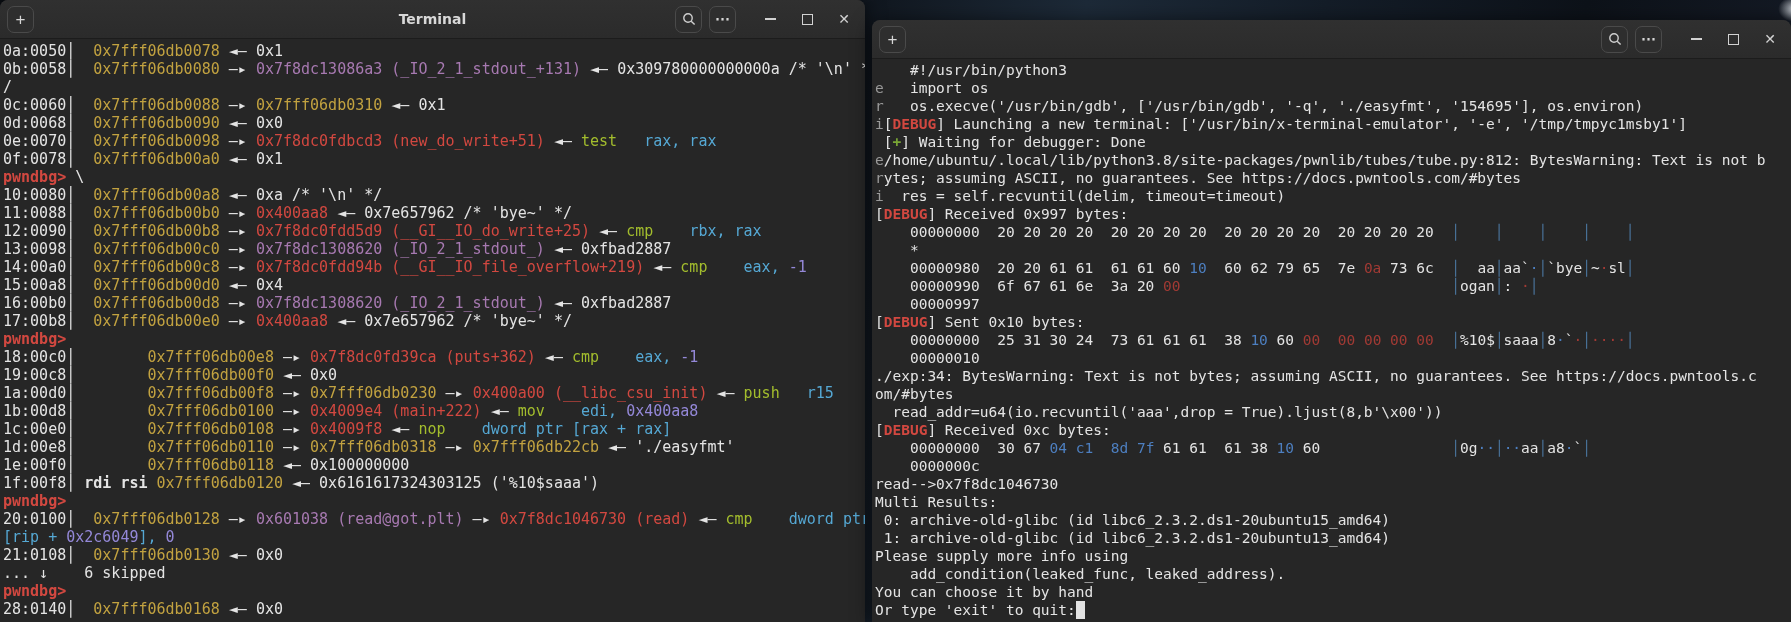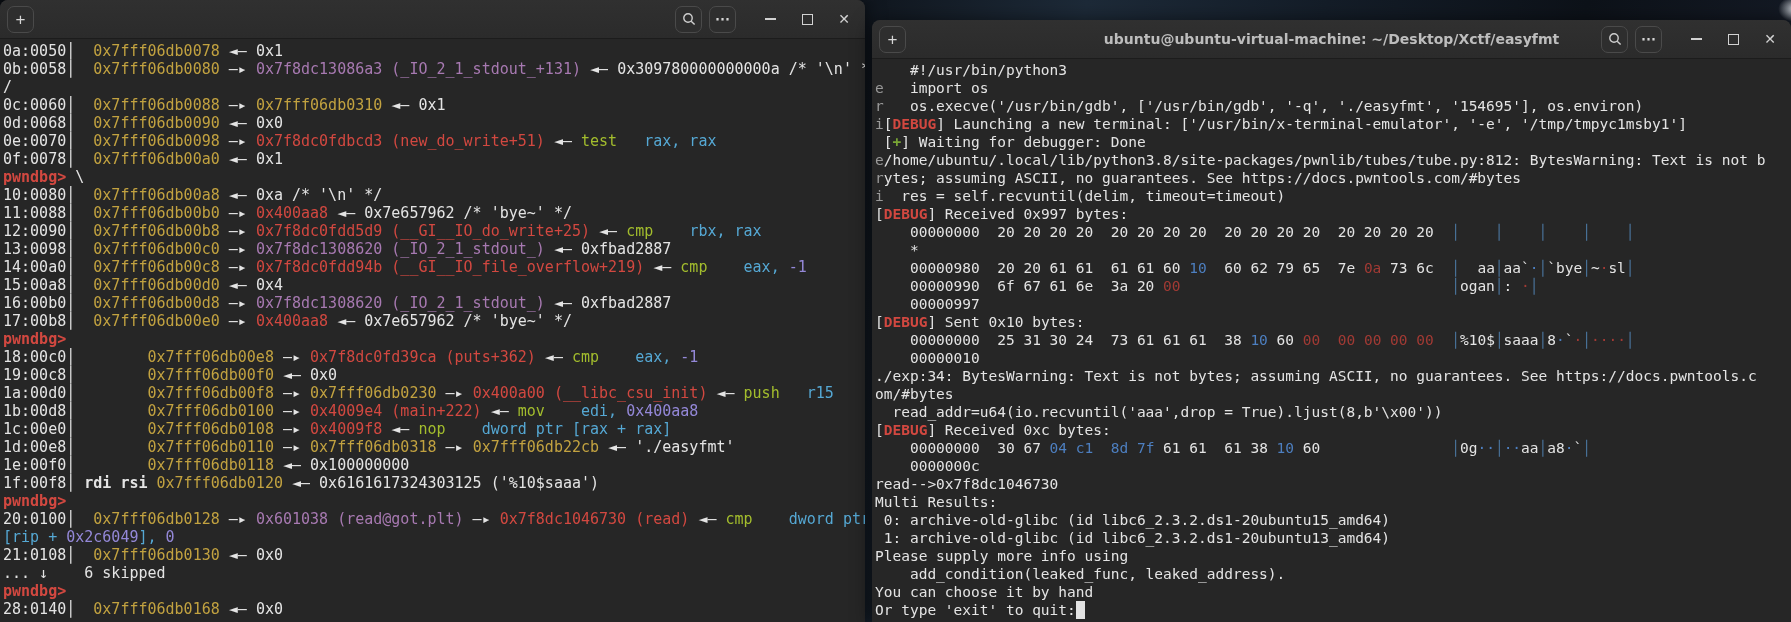--- a/index.html
+++ b/index.html
@@ -36,20 +36,21 @@
 <div class="screen">
 
   <div class="wallpaper">
     <div class="streak s1"></div>
 
   </div>
 
   <div class="window left-window">
     <div class="titlebar">
       <button class="tb-btn">+</button>
+      <div class="tb-title">Terminal</div>
       <div class="tb-right">
         <button class="tb-btn search-btn">
           <svg width="14" height="14" viewBox="0 0 14 14">
             <circle cx="6" cy="6" r="4.2" fill="none" stroke="#cfcfcf" stroke-width="1.4"></circle>
             <line x1="9.2" y1="9.2" x2="12.6" y2="12.6" stroke="#cfcfcf" stroke-width="1.4"></line>
           </svg>
         </button>
         <button class="tb-btn menu-btn">⋯</button>
         <button class="win-ctrl">
             <span class="min-glyph"></span>
@@ -59,21 +60,20 @@
           </button>
         <button class="win-ctrl">✕</button>
       </div>
     </div>
     <div class="term" id="left-term"><div class="line"><span style="color: rgb(228, 228, 228);">0a:0050│  </span><span style="color: rgb(194, 162, 64);">0x7fff06db0078</span><span style="color: rgb(228, 228, 228);"> ◄— </span><span style="color: rgb(228, 228, 228);">0x1</span></div><div class="line"><span style="color: rgb(228, 228, 228);">0b:0058│  </span><span style="color: rgb(194, 162, 64);">0x7fff06db0080</span><span style="color: rgb(228, 228, 228);"> —▸ </span><span style="color: rgb(167, 121, 177);">0x7f8dc13086a3</span><span style="color: rgb(167, 121, 177);"> (_IO_2_1_stdout_+131)</span><span style="color: rgb(228, 228, 228);"> ◄— </span><span style="color: rgb(228, 228, 228);">0x309780000000000a /* '\n' *</span></div><div class="line"><span style="color: rgb(228, 228, 228);">/</span></div><div class="line"><span style="color: rgb(228, 228, 228);">0c:0060│  </span><span style="color: rgb(194, 162, 64);">0x7fff06db0088</span><span style="color: rgb(228, 228, 228);"> —▸ </span><span style="color: rgb(194, 162, 64);">0x7fff06db0310</span><span style="color: rgb(228, 228, 228);"> ◄— </span><span style="color: rgb(228, 228, 228);">0x1</span></div><div class="line"><span style="color: rgb(228, 228, 228);">0d:0068│  </span><span style="color: rgb(194, 162, 64);">0x7fff06db0090</span><span style="color: rgb(228, 228, 228);"> ◄— </span><span style="color: rgb(228, 228, 228);">0x0</span></div><div class="line"><span style="color: rgb(228, 228, 228);">0e:0070│  </span><span style="color: rgb(194, 162, 64);">0x7fff06db0098</span><span style="color: rgb(228, 228, 228);"> —▸ </span><span style="color: rgb(210, 72, 64);">0x7f8dc0fdbcd3</span><span style="color: rgb(210, 72, 64);"> (new_do_write+51)</span><span style="color: rgb(228, 228, 228);"> ◄— </span><span style="color: rgb(163, 189, 45);">test</span><span style="color: rgb(228, 228, 228);">   </span><span style="color: rgb(85, 168, 212);">rax, rax</span></div><div class="line"><span style="color: rgb(228, 228, 228);">0f:0078│  </span><span style="color: rgb(194, 162, 64);">0x7fff06db00a0</span><span style="color: rgb(228, 228, 228);"> ◄— </span><span style="color: rgb(228, 228, 228);">0x1</span></div><div class="line"><span style="color: rgb(210, 72, 64); font-weight: bold;">pwndbg&gt; </span><span style="color: rgb(228, 228, 228);">\</span></div><div class="line"><span style="color: rgb(228, 228, 228);">10:0080│  </span><span style="color: rgb(194, 162, 64);">0x7fff06db00a8</span><span style="color: rgb(228, 228, 228);"> ◄— </span><span style="color: rgb(228, 228, 228);">0xa /* '\n' */</span></div><div class="line"><span style="color: rgb(228, 228, 228);">11:0088│  </span><span style="color: rgb(194, 162, 64);">0x7fff06db00b0</span><span style="color: rgb(228, 228, 228);"> —▸ </span><span style="color: rgb(210, 72, 64);">0x400aa8</span><span style="color: rgb(228, 228, 228);"> ◄— </span><span style="color: rgb(228, 228, 228);">0x7e657962 /* 'bye~' */</span></div><div class="line"><span style="color: rgb(228, 228, 228);">12:0090│  </span><span style="color: rgb(194, 162, 64);">0x7fff06db00b8</span><span style="color: rgb(228, 228, 228);"> —▸ </span><span style="color: rgb(210, 72, 64);">0x7f8dc0fdd5d9</span><span style="color: rgb(210, 72, 64);"> (__GI__IO_do_write+25)</span><span style="color: rgb(228, 228, 228);"> ◄— </span><span style="color: rgb(163, 189, 45);">cmp</span><span style="color: rgb(228, 228, 228);">    </span><span style="color: rgb(85, 168, 212);">rbx, rax</span></div><div class="line"><span style="color: rgb(228, 228, 228);">13:0098│  </span><span style="color: rgb(194, 162, 64);">0x7fff06db00c0</span><span style="color: rgb(228, 228, 228);"> —▸ </span><span style="color: rgb(167, 121, 177);">0x7f8dc1308620</span><span style="color: rgb(167, 121, 177);"> (_IO_2_1_stdout_)</span><span style="color: rgb(228, 228, 228);"> ◄— </span><span style="color: rgb(228, 228, 228);">0xfbad2887</span></div><div class="line"><span style="color: rgb(228, 228, 228);">14:00a0│  </span><span style="color: rgb(194, 162, 64);">0x7fff06db00c8</span><span style="color: rgb(228, 228, 228);"> —▸ </span><span style="color: rgb(210, 72, 64);">0x7f8dc0fdd94b</span><span style="color: rgb(210, 72, 64);"> (__GI__IO_file_overflow+219)</span><span style="color: rgb(228, 228, 228);"> ◄— </span><span style="color: rgb(163, 189, 45);">cmp</span><span style="color: rgb(228, 228, 228);">    </span><span style="color: rgb(85, 168, 212);">eax, </span><span style="color: rgb(148, 136, 216);">-1</span></div><div class="line"><span style="color: rgb(228, 228, 228);">15:00a8│  </span><span style="color: rgb(194, 162, 64);">0x7fff06db00d0</span><span style="color: rgb(228, 228, 228);"> ◄— </span><span style="color: rgb(228, 228, 228);">0x4</span></div><div class="line"><span style="color: rgb(228, 228, 228);">16:00b0│  </span><span style="color: rgb(194, 162, 64);">0x7fff06db00d8</span><span style="color: rgb(228, 228, 228);"> —▸ </span><span style="color: rgb(167, 121, 177);">0x7f8dc1308620</span><span style="color: rgb(167, 121, 177);"> (_IO_2_1_stdout_)</span><span style="color: rgb(228, 228, 228);"> ◄— </span><span style="color: rgb(228, 228, 228);">0xfbad2887</span></div><div class="line"><span style="color: rgb(228, 228, 228);">17:00b8│  </span><span style="color: rgb(194, 162, 64);">0x7fff06db00e0</span><span style="color: rgb(228, 228, 228);"> —▸ </span><span style="color: rgb(210, 72, 64);">0x400aa8</span><span style="color: rgb(228, 228, 228);"> ◄— </span><span style="color: rgb(228, 228, 228);">0x7e657962 /* 'bye~' */</span></div><div class="line"><span style="color: rgb(210, 72, 64); font-weight: bold;">pwndbg&gt;</span></div><div class="line"><span style="color: rgb(228, 228, 228);">18:00c0│        </span><span style="color: rgb(194, 162, 64);">0x7fff06db00e8</span><span style="color: rgb(228, 228, 228);"> —▸ </span><span style="color: rgb(210, 72, 64);">0x7f8dc0fd39ca</span><span style="color: rgb(210, 72, 64);"> (puts+362)</span><span style="color: rgb(228, 228, 228);"> ◄— </span><span style="color: rgb(163, 189, 45);">cmp</span><span style="color: rgb(228, 228, 228);">    </span><span style="color: rgb(85, 168, 212);">eax, </span><span style="color: rgb(148, 136, 216);">-1</span></div><div class="line"><span style="color: rgb(228, 228, 228);">19:00c8│        </span><span style="color: rgb(194, 162, 64);">0x7fff06db00f0</span><span style="color: rgb(228, 228, 228);"> ◄— </span><span style="color: rgb(228, 228, 228);">0x0</span></div><div class="line"><span style="color: rgb(228, 228, 228);">1a:00d0│        </span><span style="color: rgb(194, 162, 64);">0x7fff06db00f8</span><span style="color: rgb(228, 228, 228);"> —▸ </span><span style="color: rgb(194, 162, 64);">0x7fff06db0230</span><span style="color: rgb(228, 228, 228);"> —▸ </span><span style="color: rgb(210, 72, 64);">0x400a00</span><span style="color: rgb(210, 72, 64);"> (__libc_csu_init)</span><span style="color: rgb(228, 228, 228);"> ◄— </span><span style="color: rgb(163, 189, 45);">push</span><span style="color: rgb(228, 228, 228);">   </span><span style="color: rgb(85, 168, 212);">r15</span></div><div class="line"><span style="color: rgb(228, 228, 228);">1b:00d8│        </span><span style="color: rgb(194, 162, 64);">0x7fff06db0100</span><span style="color: rgb(228, 228, 228);"> —▸ </span><span style="color: rgb(210, 72, 64);">0x4009e4</span><span style="color: rgb(210, 72, 64);"> (main+222)</span><span style="color: rgb(228, 228, 228);"> ◄— </span><span style="color: rgb(163, 189, 45);">mov</span><span style="color: rgb(228, 228, 228);">    </span><span style="color: rgb(85, 168, 212);">edi, </span><span style="color: rgb(148, 136, 216);">0x400aa8</span></div><div class="line"><span style="color: rgb(228, 228, 228);">1c:00e0│        </span><span style="color: rgb(194, 162, 64);">0x7fff06db0108</span><span style="color: rgb(228, 228, 228);"> —▸ </span><span style="color: rgb(210, 72, 64);">0x4009f8</span><span style="color: rgb(228, 228, 228);"> ◄— </span><span style="color: rgb(163, 189, 45);">nop</span><span style="color: rgb(228, 228, 228);">    </span><span style="color: rgb(85, 168, 212);">dword ptr [rax + rax]</span></div><div class="line"><span style="color: rgb(228, 228, 228);">1d:00e8│        </span><span style="color: rgb(194, 162, 64);">0x7fff06db0110</span><span style="color: rgb(228, 228, 228);"> —▸ </span><span style="color: rgb(194, 162, 64);">0x7fff06db0318</span><span style="color: rgb(228, 228, 228);"> —▸ </span><span style="color: rgb(194, 162, 64);">0x7fff06db22cb</span><span style="color: rgb(228, 228, 228);"> ◄— </span><span style="color: rgb(228, 228, 228);">'./easyfmt'</span></div><div class="line"><span style="color: rgb(228, 228, 228);">1e:00f0│        </span><span style="color: rgb(194, 162, 64);">0x7fff06db0118</span><span style="color: rgb(228, 228, 228);"> ◄— </span><span style="color: rgb(228, 228, 228);">0x100000000</span></div><div class="line"><span style="color: rgb(228, 228, 228);">1f:00f8│ </span><span style="color: rgb(228, 228, 228); font-weight: bold;">rdi rsi</span><span style="color: rgb(228, 228, 228);"> </span><span style="color: rgb(194, 162, 64);">0x7fff06db0120</span><span style="color: rgb(228, 228, 228);"> ◄— </span><span style="color: rgb(228, 228, 228);">0x6161617324303125 ('%10$saaa')</span></div><div class="line"><span style="color: rgb(210, 72, 64); font-weight: bold;">pwndbg&gt;</span></div><div class="line"><span style="color: rgb(228, 228, 228);">20:0100│  </span><span style="color: rgb(194, 162, 64);">0x7fff06db0128</span><span style="color: rgb(228, 228, 228);"> —▸ </span><span style="color: rgb(167, 121, 177);">0x601038</span><span style="color: rgb(167, 121, 177);"> (read@got.plt)</span><span style="color: rgb(228, 228, 228);"> —▸ </span><span style="color: rgb(210, 72, 64);">0x7f8dc1046730</span><span style="color: rgb(210, 72, 64);"> (read)</span><span style="color: rgb(228, 228, 228);"> ◄— </span><span style="color: rgb(163, 189, 45);">cmp</span><span style="color: rgb(228, 228, 228);">    </span><span style="color: rgb(85, 168, 212);">dword ptr</span></div><div class="line"><span style="color: rgb(85, 168, 212);">[rip + </span><span style="color: rgb(148, 136, 216);">0x2c6049</span><span style="color: rgb(85, 168, 212);">], </span><span style="color: rgb(148, 136, 216);">0</span></div><div class="line"><span style="color: rgb(228, 228, 228);">21:0108│  </span><span style="color: rgb(194, 162, 64);">0x7fff06db0130</span><span style="color: rgb(228, 228, 228);"> ◄— </span><span style="color: rgb(228, 228, 228);">0x0</span></div><div class="line"><span style="color: rgb(228, 228, 228);">... ↓</span><span style="color: rgb(228, 228, 228);">    </span><span style="color: rgb(228, 228, 228);">6 skipped</span></div><div class="line"><span style="color: rgb(210, 72, 64); font-weight: bold;">pwndbg&gt;</span></div><div class="line"><span style="color: rgb(228, 228, 228);">28:0140│  </span><span style="color: rgb(194, 162, 64);">0x7fff06db0168</span><span style="color: rgb(228, 228, 228);"> ◄— </span><span style="color: rgb(228, 228, 228);">0x0</span></div></div>
   </div>
 
   <div class="window right-window">
     <div class="titlebar">
       <button class="tb-btn">+</button>
-      <div class="tb-title">ubuntu@ubuntu-virtual-machine: ~/Desktop/Xctf/easyfmt</div>
       <div class="tb-right">
         <button class="tb-btn search-btn">
           <svg width="14" height="14" viewBox="0 0 14 14">
             <circle cx="6" cy="6" r="4.2" fill="none" stroke="#cfcfcf" stroke-width="1.4"></circle>
             <line x1="9.2" y1="9.2" x2="12.6" y2="12.6" stroke="#cfcfcf" stroke-width="1.4"></line>
           </svg>
         </button>
         <button class="tb-btn menu-btn">⋯</button>
         <button class="win-ctrl">
             <span class="min-glyph"></span>

